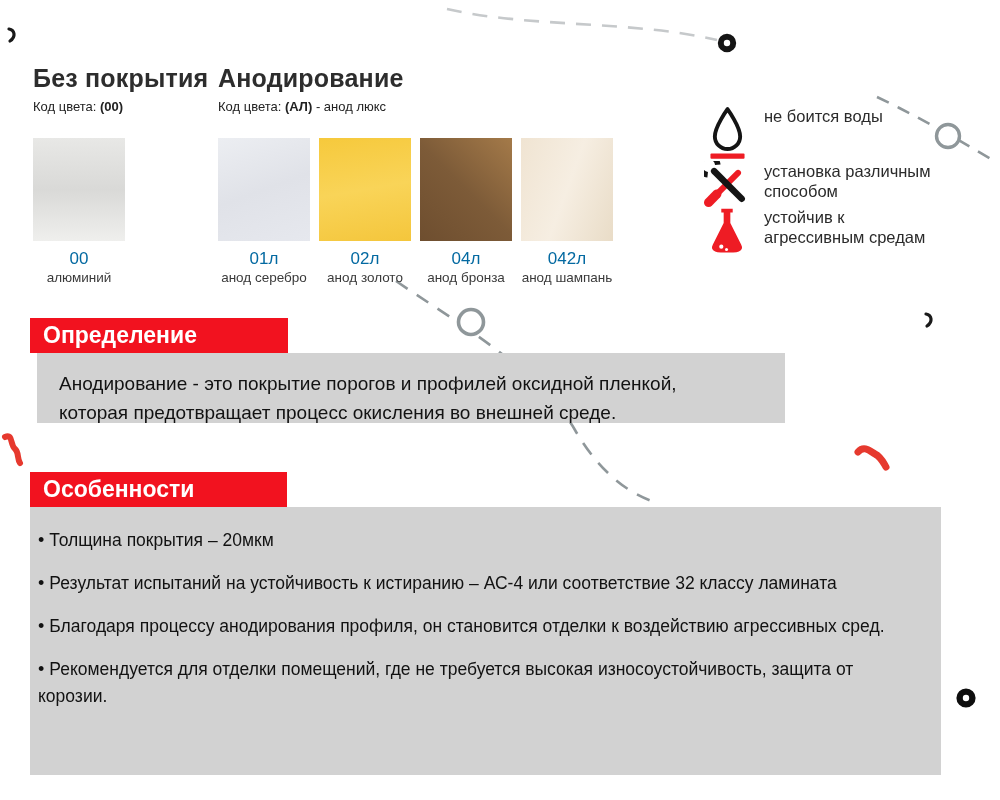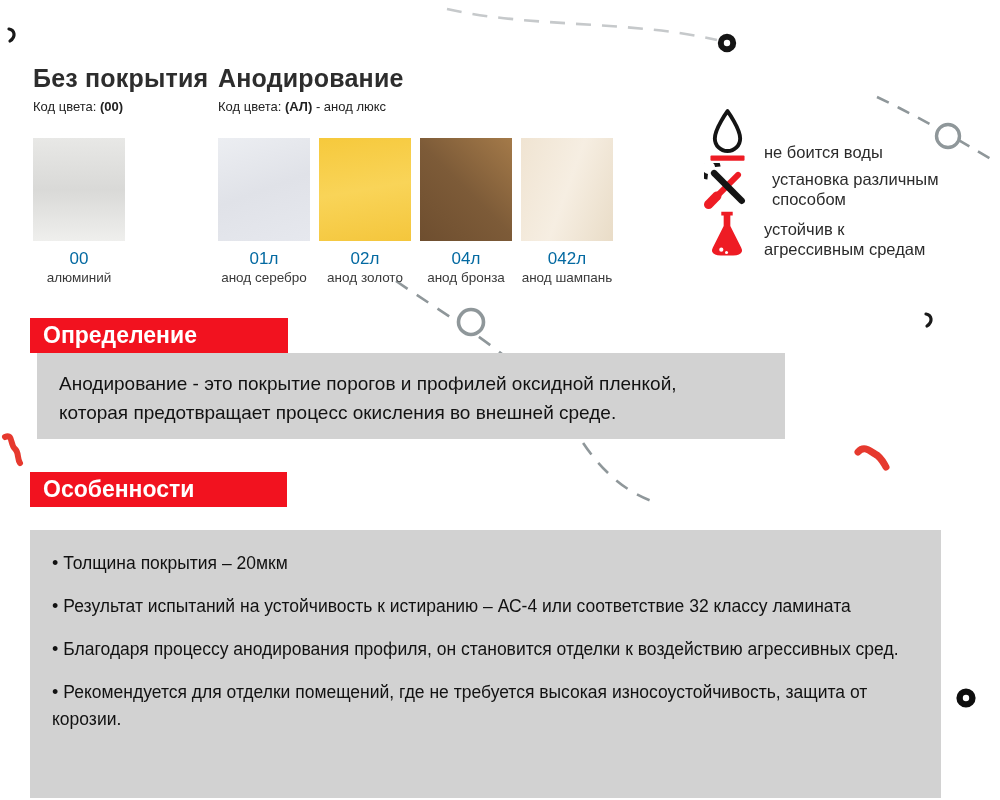--- a/index.html
+++ b/index.html
@@ -18,38 +18,38 @@
   
   .swatches{position:absolute;top:138px;display:flex;gap:9px;z-index:1;}
   #swatch-first{left:33px;}
   #swatch-group{left:218px;}
   .swatch{width:92px;text-align:center;}
   .sw-fill{width:92px;height:103px;}
   .sw-code{margin-top:8px;font-size:17px;color:#0369a1;}
   .sw-name{font-size:13.5px;color:#3a3a3a;margin-top:1px;white-space:nowrap;}
 
   
-  .benefit{position:absolute;left:703px;display:flex;align-items:flex-end;z-index:1;}
+  .benefit{position:absolute;left:703px;display:flex;align-items:flex-start;z-index:1;}
   #benefit-0{top:106px;height:56px;}
-  #benefit-1{top:161px;height:48px;gap:8px;}
+  #benefit-1{top:161px;height:48px;}
   #benefit-2{top:207px;height:52px;}
   .b-icon{width:48px;display:flex;justify-content:center;align-items:center;}
   .b-text{margin-left:13px;font-size:16.5px;line-height:20px;color:#2b2b2b;}
 
   
   .banner{position:absolute;z-index:2;background:#f2121f;color:#ffffff;font-weight:bold;
           font-size:23px;display:flex;align-items:center;padding-left:13px;box-sizing:border-box;}
   #banner-def{left:30px;top:318px;width:258px;height:35px;}
   #banner-feat{left:30px;top:472px;width:257px;height:35px;}
 
   
   .graybox{position:absolute;z-index:1;background:#d2d2d2;box-sizing:border-box;}
-  #box-def{left:37px;top:353px;width:748px;height:86px;padding:16px 36px 0 22px;}
+  #box-def{left:37px;top:353px;width:748px;height:70px;padding:16px 36px 0 22px;}
   #box-def .body{font-size:19px;line-height:29px;color:#121212;max-width:700px;}
-  #box-feat{left:30px;top:507px;width:911px;height:268px;padding:20px 24px 0 22px;margin-top:23px;}
+  #box-feat{left:30px;top:507px;width:911px;height:268px;padding:20px 24px 0 8px;}
   #features-list{list-style:none;margin:0;padding:0;}
   #features-list li{font-size:17.5px;line-height:27px;color:#121212;margin-bottom:16px;max-width:878px;}
   #features-list li::before{content:"• ";font-size:18px;}
 </style>
 </head>
 <body>
 
 <div class="canvas">
 
   <svg class="deco" width="1000" height="800" viewBox="0 0 1000 800">

